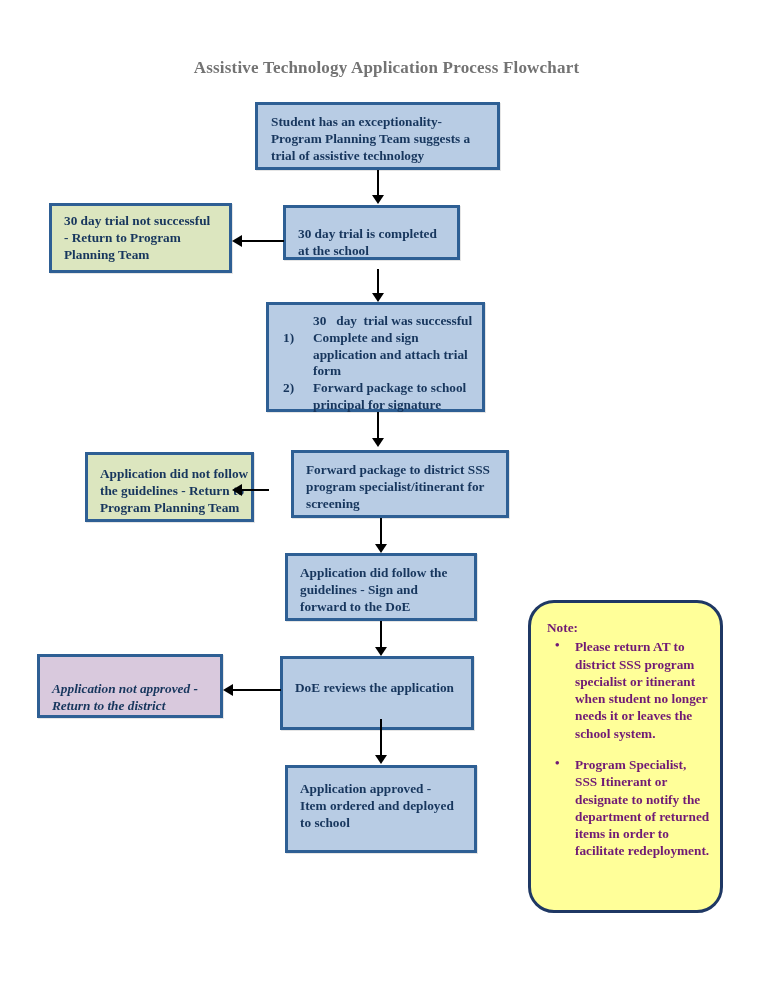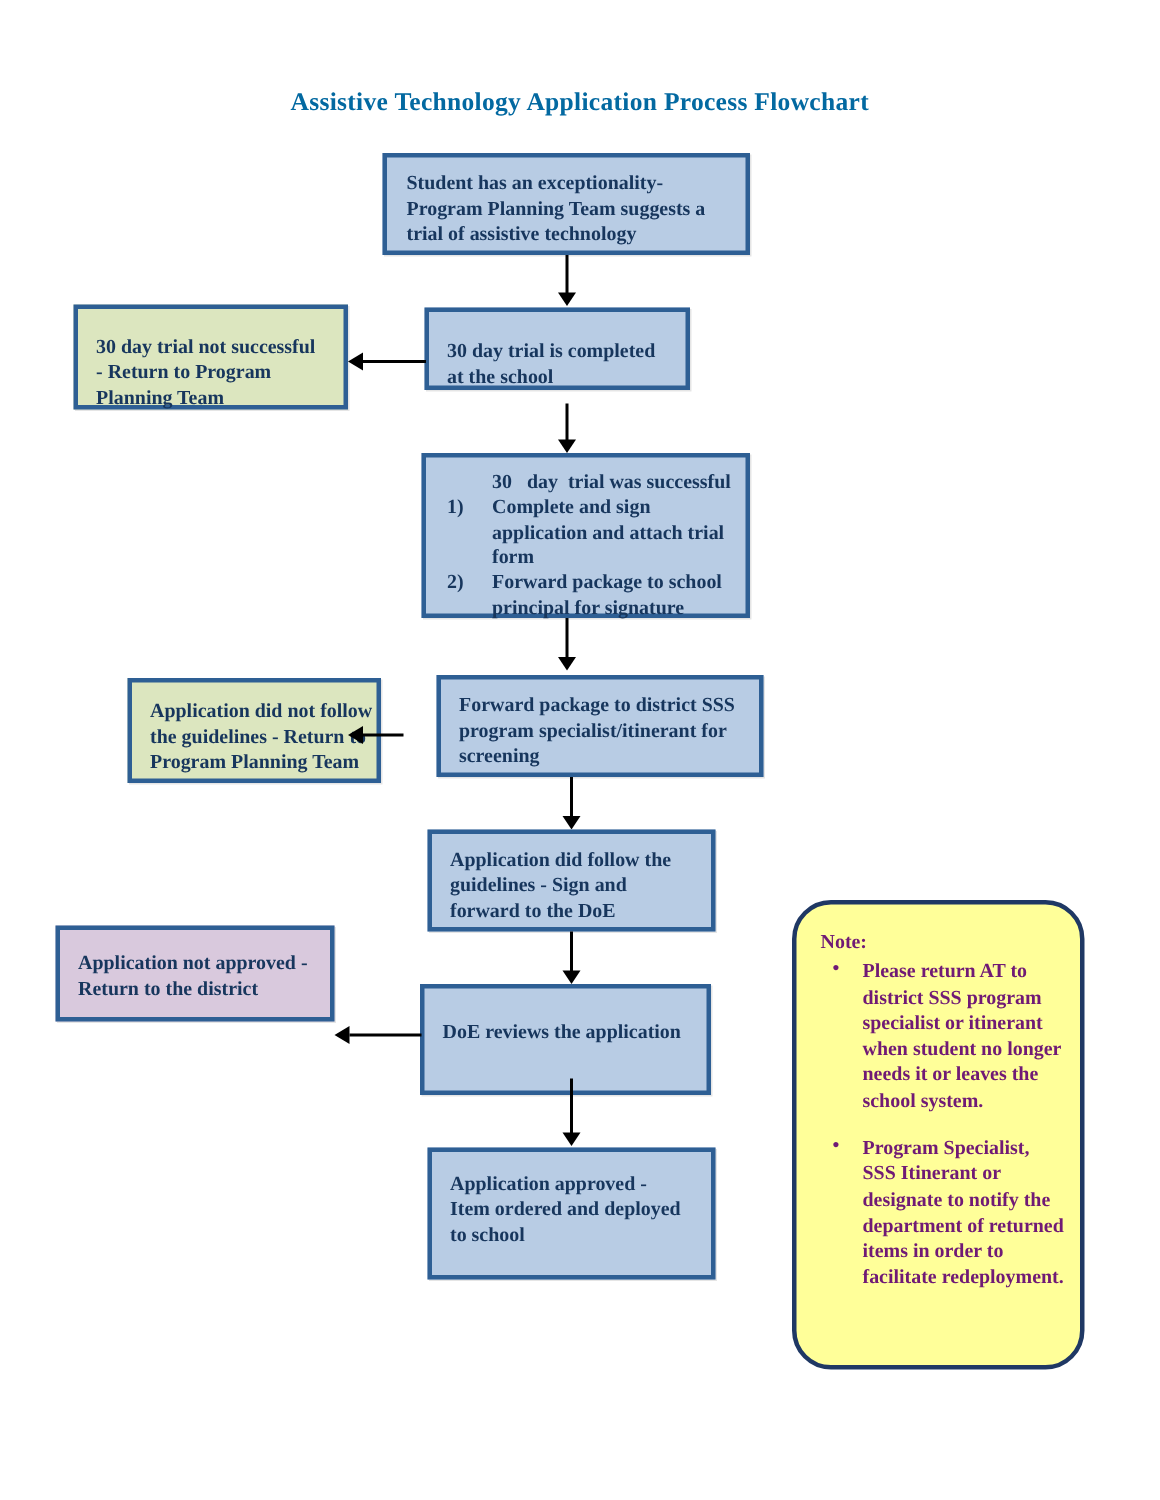--- a/index.html
+++ b/index.html
@@ -24,21 +24,21 @@
   }
 
   .title {
     position: absolute;
     left: 0;
     top: 58px;
     width: 773px;
     text-align: center;
     font-size: 17px;
     font-weight: bold;
-    color: #0369a1;
+    color: #737373;
     letter-spacing: 0.2px;
   }
 
   
   .box {
     position: absolute;
     box-sizing: border-box;
     border: 3px solid #2e5f94;
     color: #17365d;
     font-weight: bold;
@@ -146,33 +146,33 @@
   </div>
 
   <div class="vline" style="left:377px; top:170px; height:27px;"></div>
   <div class="vhead" style="left:372px; top:195px;"></div>
 
   <div class="box blue" style="left:283px; top:205px; width:177px; height:55px; padding-top:18px;">
     <span class="line">30 day trial is completed</span>
     <span class="line">at the school</span>
   </div>
 
-  <div class="box green" style="left:49px; top:203px; width:183px; height:70px; padding-top:17px;">
+  <div class="box green" style="left:49px; top:203px; width:183px; height:70px; padding-top:7px;">
     <span class="line">30 day trial not successful</span>
     <span class="line">- Return to Program</span>
     <span class="line">Planning Team</span>
   </div>
 
   <div class="hline" style="left:242px; top:240px; width:42px;"></div>
   <div class="hhead" style="left:232px; top:235px;"></div>
 
   <div class="vline" style="left:377px; top:269px; height:26px;"></div>
   <div class="vhead" style="left:372px; top:293px;"></div>
 
-  <div class="box blue numlist" style="left:281px; top:302px; width:219px; height:110px;">
+  <div class="box blue numlist" style="left:266px; top:302px; width:219px; height:110px;">
     <span class="hdr">30   day  trial was successful</span>
     <span class="li">
       <span class="marker">1)</span>
       <span class="txt">Complete and sign</span>
       <span class="txt">application and attach trial</span>
       <span class="txt">form</span>
     </span>
     <span class="li">
       <span class="marker">2)</span>
       <span class="txt">Forward package to school</span>
@@ -207,21 +207,21 @@
     <span class="line">forward to the DoE</span>
   </div>
 
   <div class="vline" style="left:380px; top:621px; height:28px;"></div>
   <div class="vhead" style="left:375px; top:647px;"></div>
 
   <div class="box blue" style="left:280px; top:656px; width:194px; height:74px; padding-top:21px;">
     <span class="line">DoE reviews the application</span>
   </div>
 
-  <div class="box purple" style="left:37px; top:617px; width:186px; height:64px; padding-top:14px;">
+  <div class="box purple" style="left:37px; top:654px; width:186px; height:64px; padding-top:24px;font-style:italic;">
     <span class="line">Application not approved -</span>
     <span class="line">Return to the district</span>
   </div>
 
   <div class="hline" style="left:233px; top:689px; width:48px;"></div>
   <div class="hhead" style="left:223px; top:684px;"></div>
 
   <div class="vline" style="left:380px; top:719px; height:38px;"></div>
   <div class="vhead" style="left:375px; top:755px;"></div>
 

